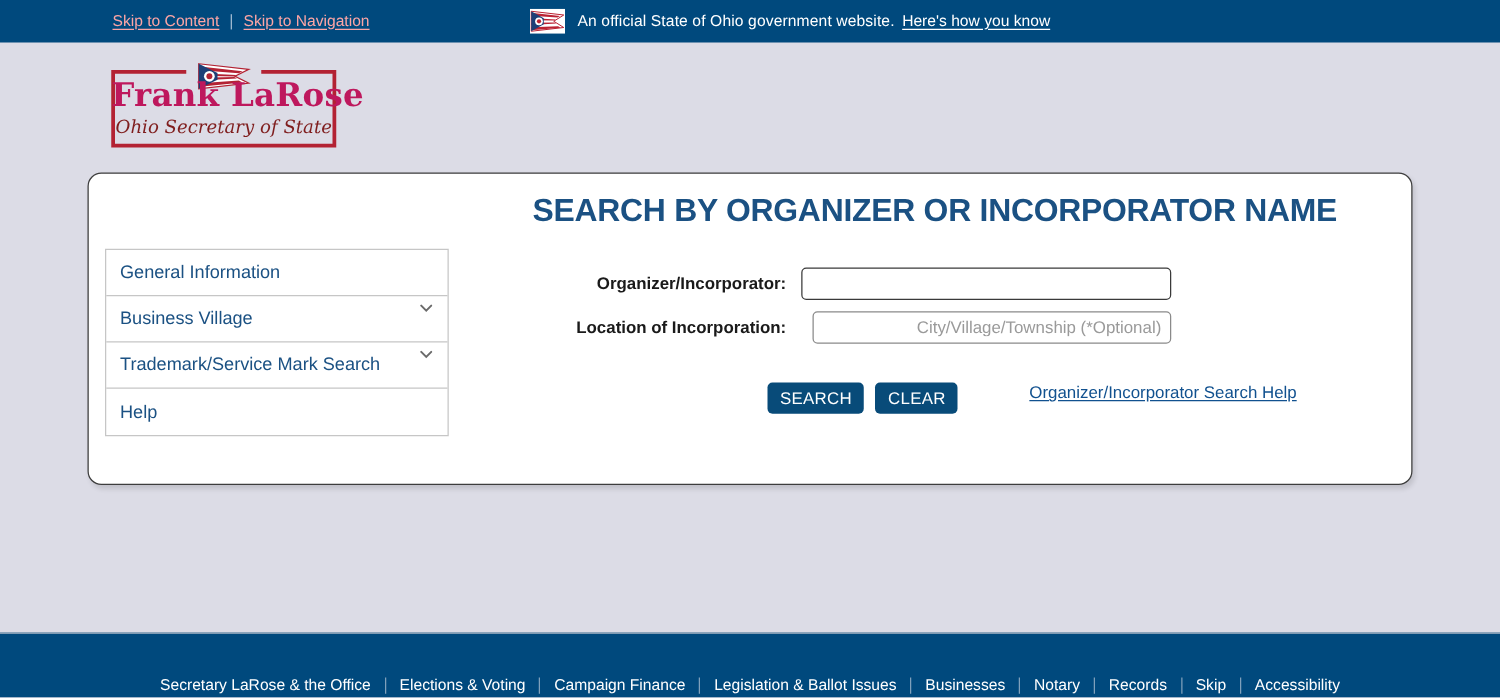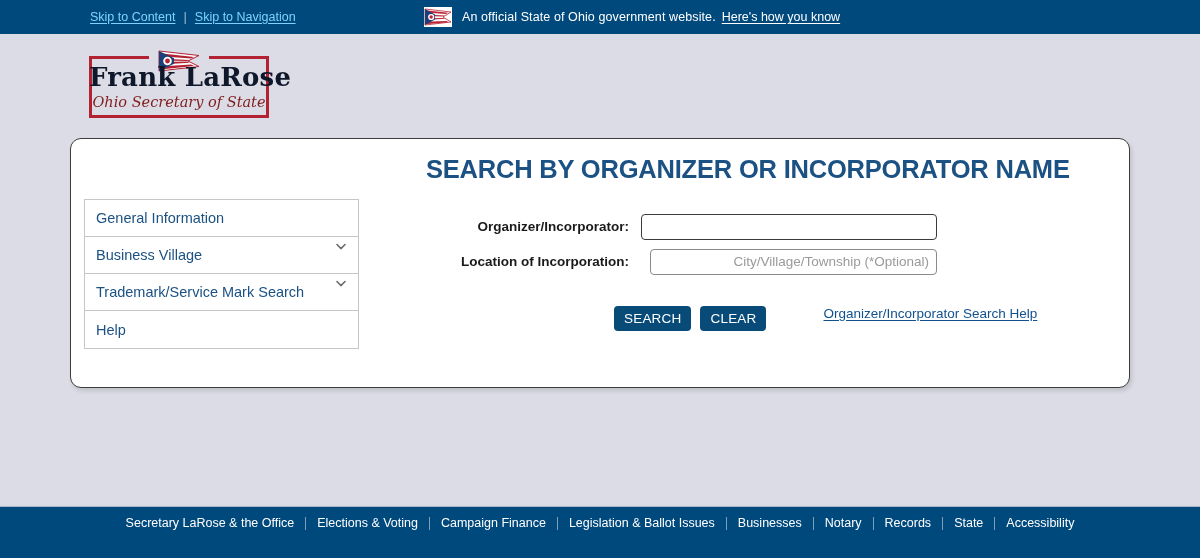--- a/index.html
+++ b/index.html
@@ -20,21 +20,21 @@
     width: 1200px; height: 34px;
     background: #00497d;
     color: #ffffff;
   }
   #skip-links {
     position: absolute; left: 90px; top: 9px;
     display: flex; align-items: center; gap: 8px;
     font-size: 12.5px;
   }
   #skip-links a {
-    color: #7dd3fc;
+    color: #fca5a5;
     text-underline-offset: 2px;
   }
   .skip-divider {
     color: #9db8cf; font-size: 13px; font-weight: 300;
   }
   #gov-notice {
     position: absolute; left: 424px; top: 7px;
     display: flex; align-items: center; gap: 10px;
     font-size: 12.5px;
   }
@@ -61,21 +61,21 @@
     width: 60px; height: 26px;
     background: #dcdce6;
     display: flex; align-items: center; justify-content: center;
   }
   #logo-flag svg { width: 44px; height: 24px; display: block; }
   #logo-name {
     position: absolute; left: 0; top: 14px; width: 180px;
     font-family: "DejaVu Serif", serif;
     font-weight: bold;
     font-size: 26px;
-    color: #0f172a;
+    color: #be185d;
     letter-spacing: .2px;
     white-space: nowrap;
   }
   #logo-sub {
     position: absolute; left: 0; top: 46px; width: 180px;
     text-align: center;
     font-family: "DejaVu Serif", serif;
     font-style: italic;
     font-size: 14.5px;
     color: #7f1d1d;
@@ -188,21 +188,21 @@
   }
 
   
   #footer {
     position: absolute; left: 0; top: 506px;
     width: 1200px; height: 52px;
     background: #00497d;
     border-top: 1px solid #a9b6c6;
   }
   #footer-nav {
-    position: absolute; top: 9px; left: 0; width: 1200px;
+    position: absolute; top: 34px; left: 0; width: 1200px;
     display: flex; align-items: center; justify-content: center;
     gap: 0px;
     font-size: 12.5px;
   }
   #footer-nav a {
     color: #ffffff;
     text-decoration: none;
     padding: 0 11px;
     white-space: nowrap;
   }
@@ -316,17 +316,17 @@
     <a href="#">Campaign Finance</a>
     <span class="footer-divider"></span>
     <a href="#">Legislation &amp; Ballot Issues</a>
     <span class="footer-divider"></span>
     <a href="#">Businesses</a>
     <span class="footer-divider"></span>
     <a href="#">Notary</a>
     <span class="footer-divider"></span>
     <a href="#">Records</a>
     <span class="footer-divider"></span>
-    <a href="#">State</a>
+    <a href="#">Skip</a>
     <span class="footer-divider"></span>
     <a href="#">Accessibility</a>
   </nav>
 </div>
 
 </body></html>

